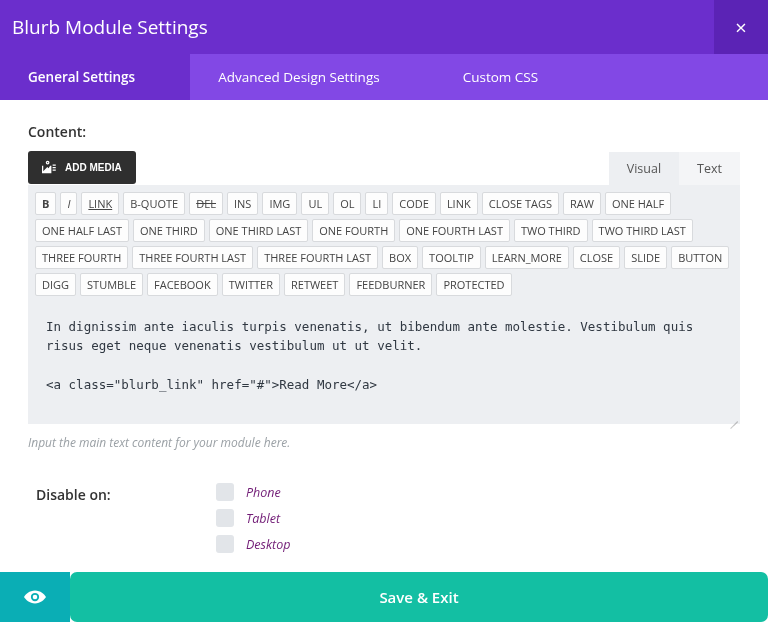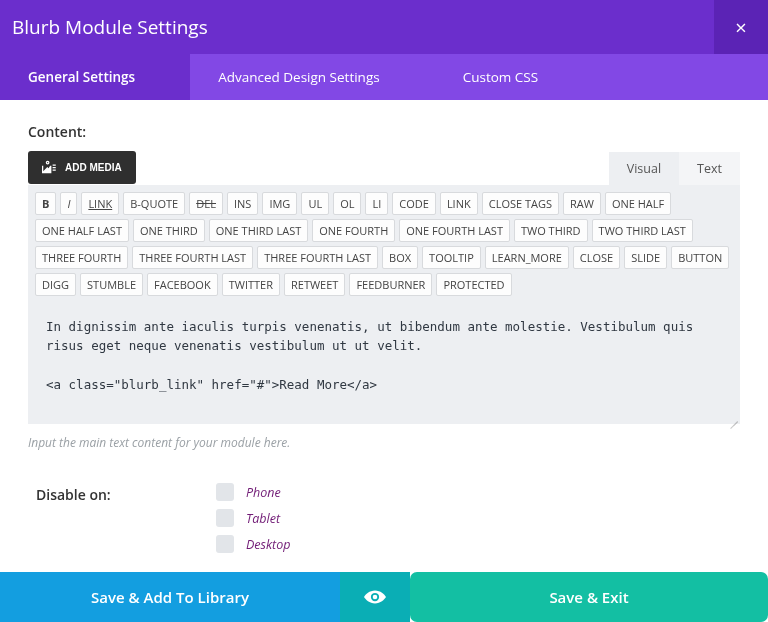--- a/index.html
+++ b/index.html
@@ -304,20 +304,19 @@
       <div class="opt-row">
         <div class="chk"></div>
         <span>Desktop</span>
       </div>
       <div class="disable-hint">This will disable the module on selected devices</div>
     </div>
   </div>
 </div>
 
 <div class="footer">
-  <div class="fbtn f-save-lib">Save &amp; Add To Library</div>
   <div class="fbtn f-eye">
     <svg viewBox="0 0 24 24">
         <path d="M12 5C6 5 1.7 9.1 0 12c1.7 2.9 6 7 12 7s10.3-4.1 12-7c-1.7-2.9-6-7-12-7zm0 11.5A4.5 4.5 0 1112 7.5a4.5 4.5 0 010 9zm0-7a2.5 2.5 0 100 5 2.5 2.5 0 000-5z"></path>
       </svg>
   </div>
   <div class="fbtn f-save-exit">Save &amp; Exit</div>
 </div>
 
 </body></html>

